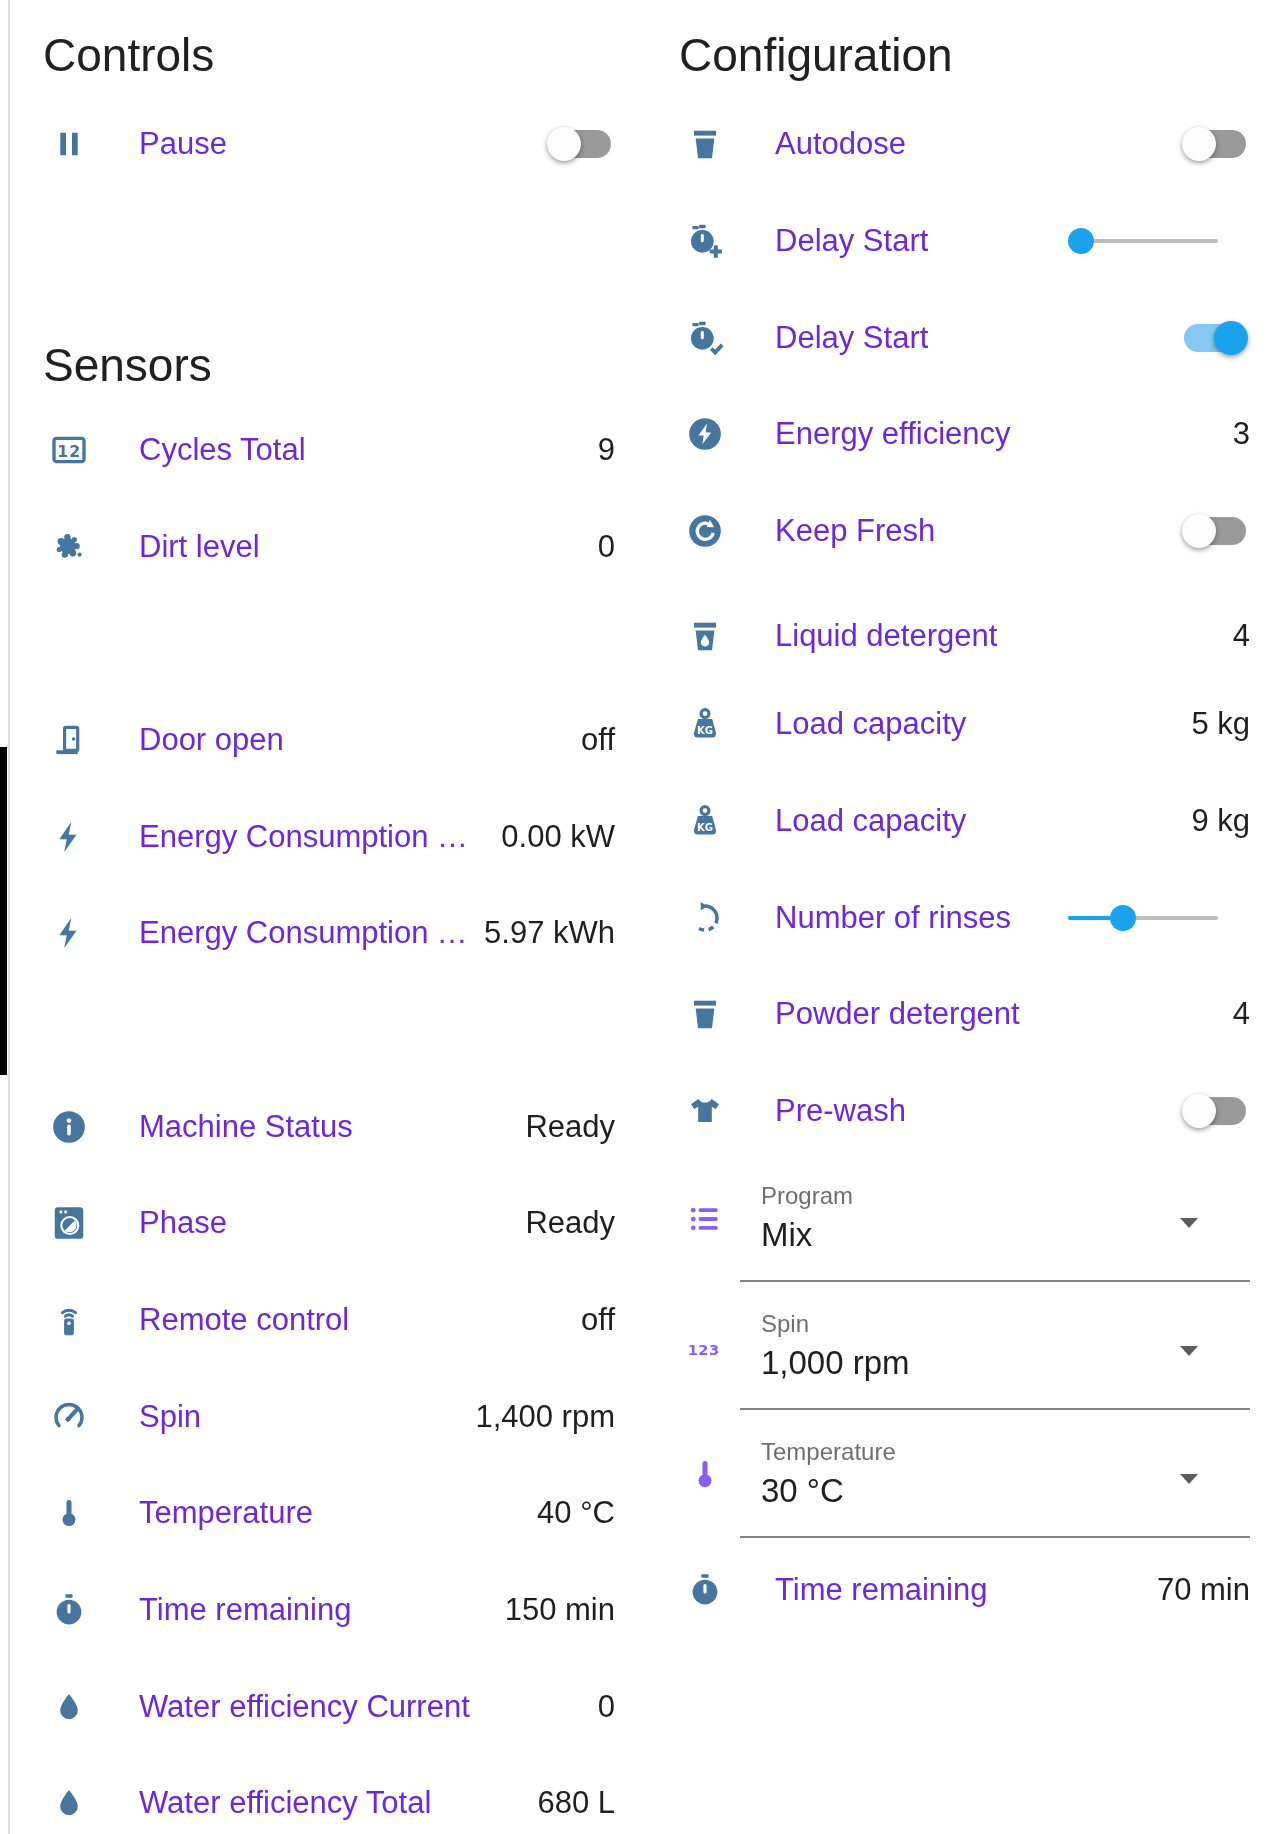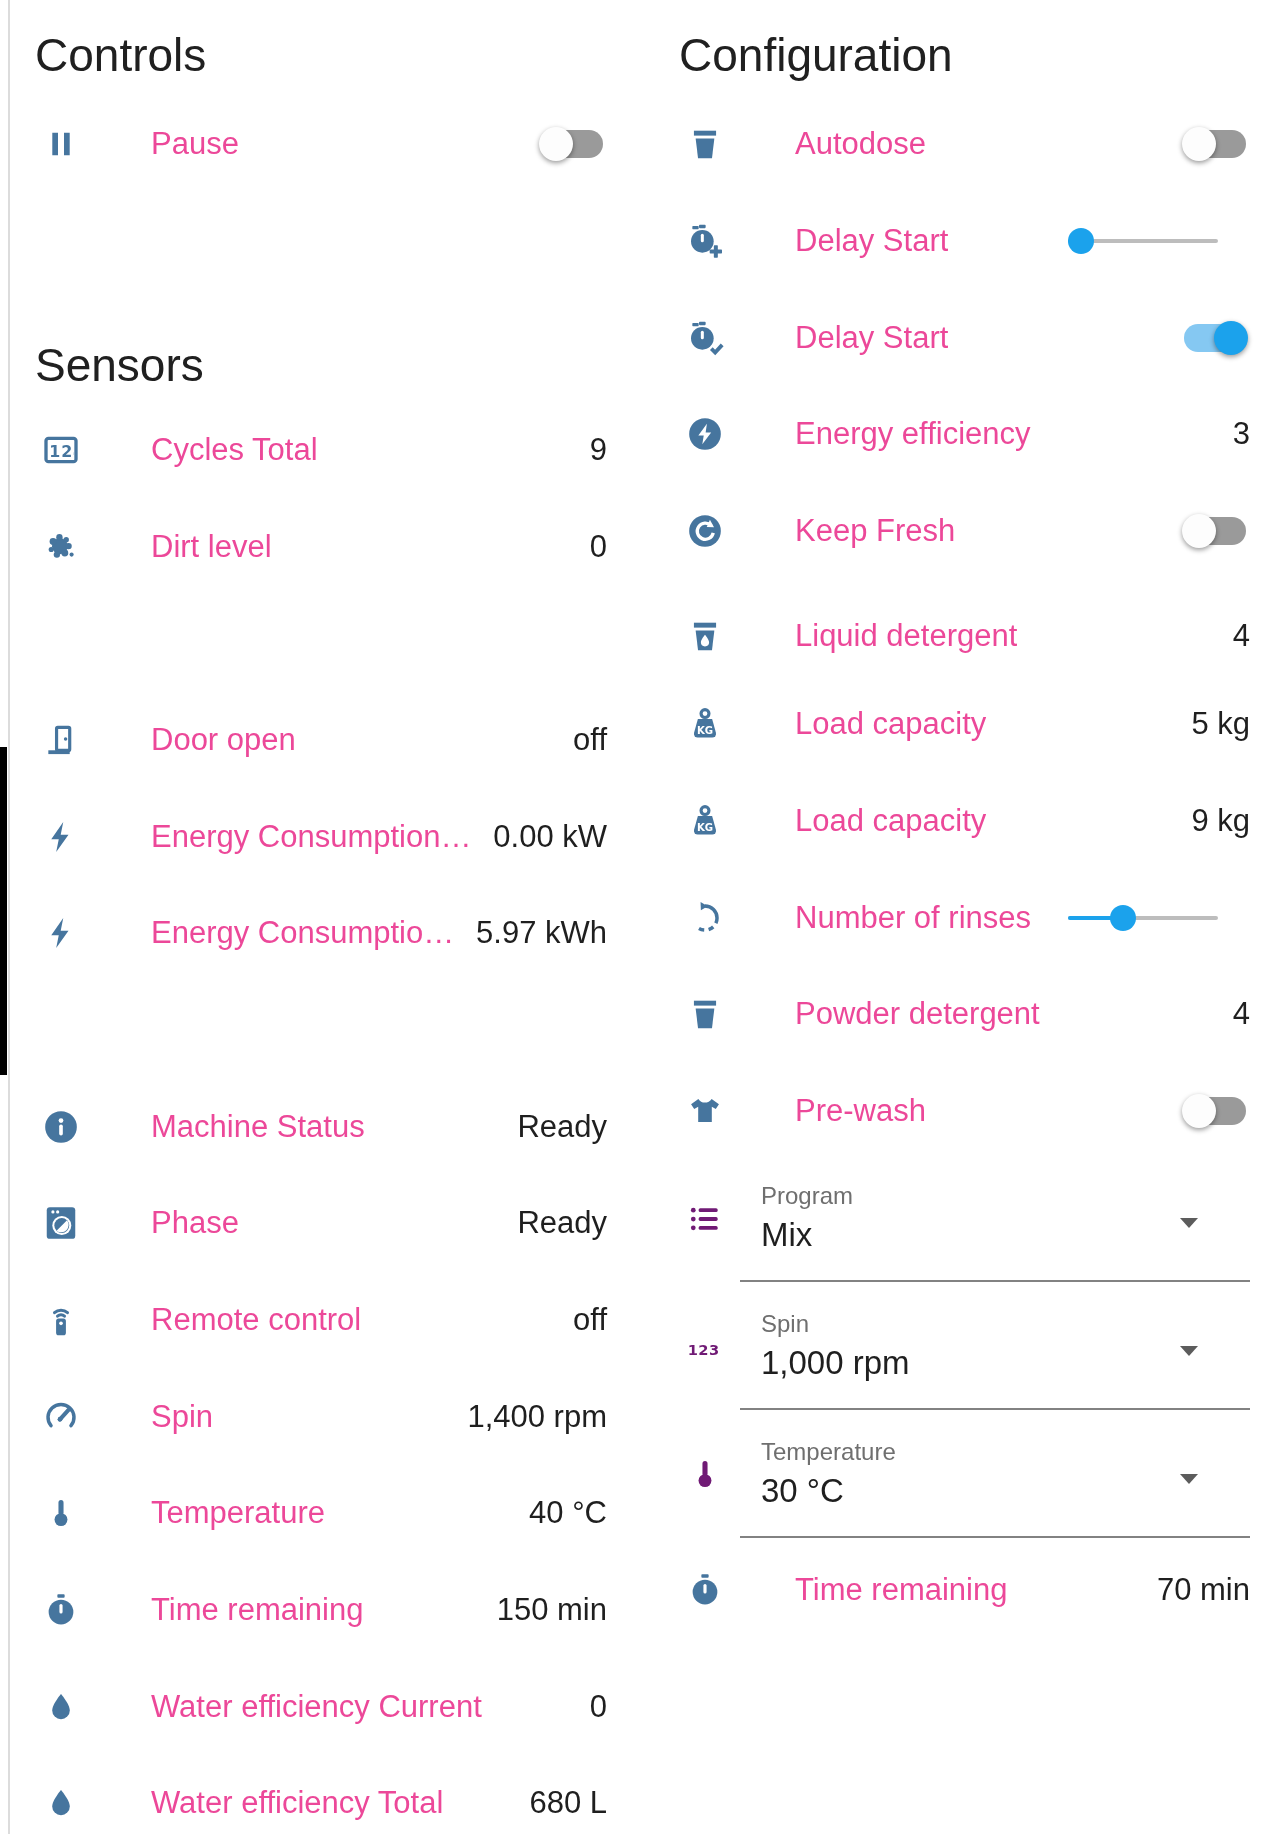--- a/index.html
+++ b/index.html
@@ -1,48 +1,48 @@
 <!DOCTYPE html>
 <html><head>
 <meta charset="utf-8">
 <style>
   html,body{margin:0;padding:0}
   body{width:1270px;height:1834px;background:#fff;overflow:hidden;position:relative;
        font-family:"Liberation Sans", sans-serif;color:#1f1f1f;}
   .edge-line{position:absolute;left:8px;top:0;bottom:0;width:2px;background:#dcdcdc}
   .scrollbar{position:absolute;left:0;top:747px;width:7px;height:328px;background:#000}
   .col{position:absolute;top:0}
-  .col-left{left:35px;width:572px;height:1408px}
+  .col-left{left:43px;width:572px;height:1408px}
   .col-right{left:679px;width:571px;height:1834px}
   h1.sec{position:absolute;left:0;margin:0;font-size:46px;font-weight:400;color:#202020;
          height:74px;line-height:74px;white-space:nowrap}
   .row{position:absolute;left:0;right:0;height:96px;display:flex;align-items:center}
   .ic{width:40px;height:46px;margin-left:6px;display:flex;align-items:center;justify-content:center;
       color:#46759e;flex:none}
-  .lbl{margin-left:70px;font-size:31px;color:#ec4899;white-space:nowrap;overflow:hidden;text-overflow:ellipsis}
+  .lbl{margin-left:50px;font-size:31px;color:#6d28d9;white-space:nowrap;overflow:hidden;text-overflow:ellipsis}
   .val{margin-left:auto;font-size:31px;color:#1f1f1f;white-space:nowrap;padding-left:14px}
   
   .switch{position:relative;width:66px;height:38px;margin-left:auto;margin-right:2px;flex:none;cursor:pointer}
   .sw-track{position:absolute;left:2px;right:2px;top:5px;height:28px;border-radius:14px}
   .sw-thumb{position:absolute;top:2px;width:34px;height:34px;border-radius:50%;
             box-shadow:0 2px 5px rgba(0,0,0,.4)}
   .state-off .sw-track{background:#9a9a9a}
   .state-off .sw-thumb{left:0;background:#fdfdfd}
   .state-on .sw-track{background:#85c8f2}
   .state-on .sw-thumb{left:32px;background:#1ba2ec}
   
   .slider{position:relative;width:150px;height:26px;margin-left:auto;margin-right:32px;flex:none;cursor:pointer}
   .s-track{position:absolute;left:0;right:0;top:11px;height:4px;border-radius:2px;background:#bdbdbd}
   .s-fill{position:absolute;left:0;top:11px;height:4px;border-radius:2px;background:#1ba2ec;
           width:calc(var(--f) * (100% - 26px) + 13px)}
   .s-thumb{position:absolute;top:0;width:26px;height:26px;border-radius:50%;background:#1ba2ec;
            left:calc(var(--f) * (100% - 26px))}
   
   .selrow{position:absolute;left:0;right:0;height:122px}
-  .sel-ic{position:absolute;left:6px;top:40px;width:40px;display:flex;justify-content:center;color:#701a75}
+  .sel-ic{position:absolute;left:6px;top:40px;width:40px;display:flex;justify-content:center;color:#8b5cf6}
   .selbox{position:absolute;left:61px;right:0;top:0;bottom:0;border-bottom:2px solid #828282;cursor:pointer}
   .sel-label{position:absolute;left:21px;top:22px;font-size:24px;color:#6f6f6f;white-space:nowrap}
   .sel-value{position:absolute;left:21px;top:56px;font-size:33px;color:#1f1f1f;white-space:nowrap}
   .caret{position:absolute;right:52px;top:58px;width:0;height:0;border-left:9px solid transparent;
          border-right:9px solid transparent;border-top:10px solid #5c5c5c}
   svg{display:block}
 </style>
 </head>
 <body>
 

